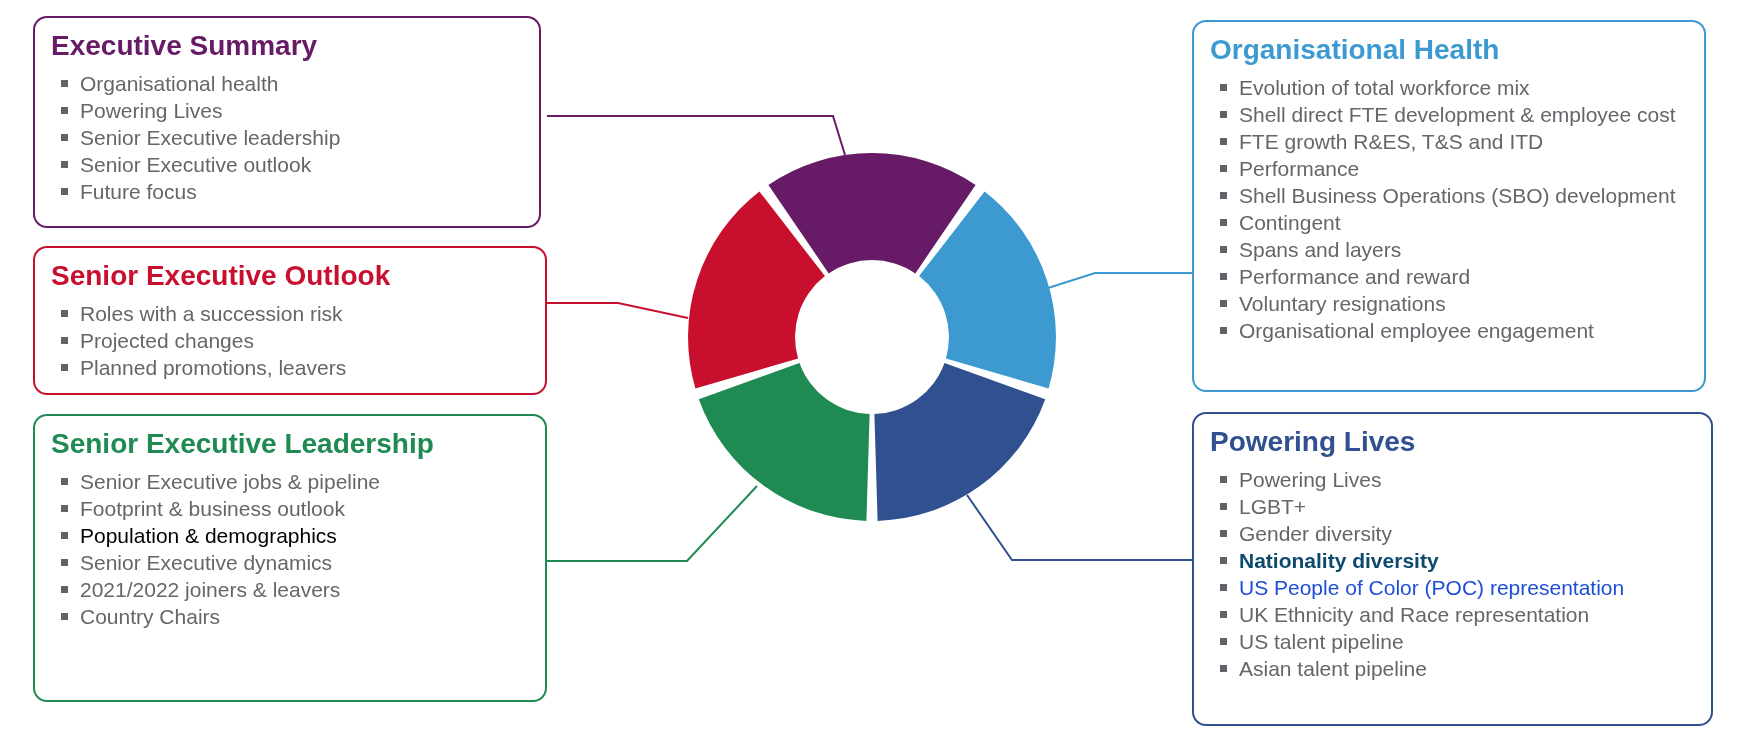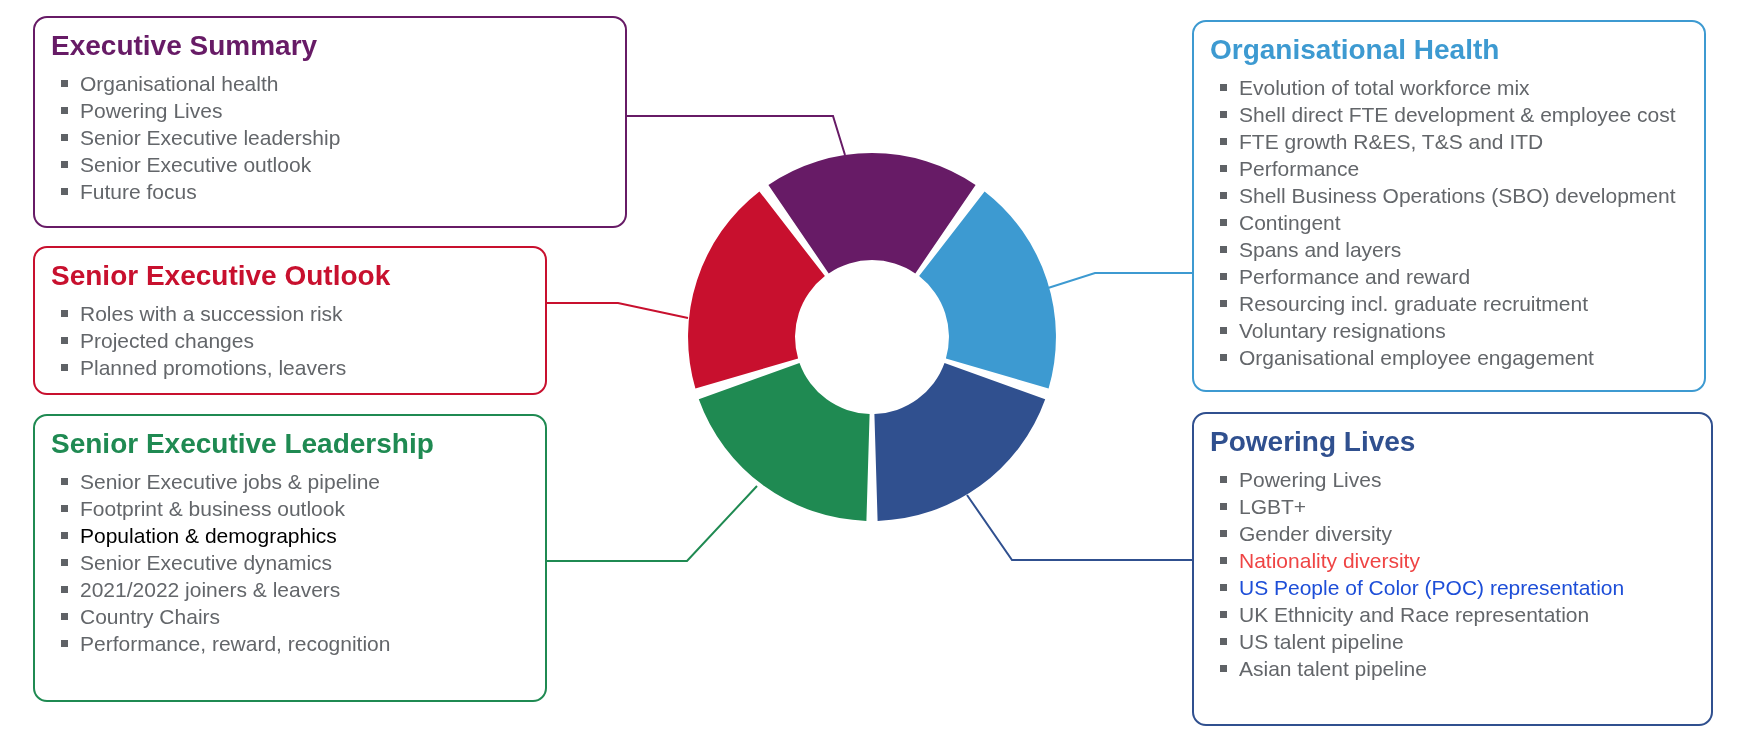--- a/index.html
+++ b/index.html
@@ -56,21 +56,21 @@
       <polyline points="547,561 687,561 757,486" fill="none" stroke="#1F8A52" stroke-width="2"></polyline>
       <polyline points="1192,273 1095,273 1048,288" fill="none" stroke="#3D9AD1" stroke-width="2"></polyline>
       <polyline points="1192,560 1012,560 967,495" fill="none" stroke="#30508F" stroke-width="2"></polyline>
       <path d="M 768.4 184.9 A 184 184 0 0 1 975.6 184.9 L 915.3 273.4 A 77 77 0 0 0 828.7 273.4 Z" fill="#671B66"></path>
       <path d="M 984.6 191.5 A 184 184 0 0 1 1048.6 388.5 L 945.9 358.5 A 77 77 0 0 0 919.1 276.1 Z" fill="#3D9AD1"></path>
       <path d="M 1045.2 399.2 A 184 184 0 0 1 877.6 520.9 L 874.4 414.0 A 77 77 0 0 0 944.5 363.0 Z" fill="#30508F"></path>
       <path d="M 866.4 520.9 A 184 184 0 0 1 698.8 399.2 L 799.5 363.0 A 77 77 0 0 0 869.6 414.0 Z" fill="#1F8A52"></path>
       <path d="M 695.4 388.5 A 184 184 0 0 1 759.4 191.5 L 824.9 276.1 A 77 77 0 0 0 798.1 358.5 Z" fill="#C8102E"></path>
     </svg>
 
-  <div class="card" style="left: 33px; top: 16px; width: 594px; height: 212px; border-color: rgb(103, 27, 102);">
+  <div class="card" style="left: 33px; top: 16px; width: 508px; height: 212px; border-color: rgb(103, 27, 102);">
     <h2 class="card-title" style="color: rgb(103, 27, 102);">Executive Summary</h2>
     <ul class="card-list">
         <li>
           <span class="bullet"></span>
           <span style="color: rgb(99, 102, 106);">Organisational health</span>
         </li>
         <li>
           <span class="bullet"></span>
           <span style="color: rgb(99, 102, 106);">Powering Lives</span>
         </li>
@@ -127,24 +127,20 @@
           <span style="color: rgb(99, 102, 106);">Senior Executive dynamics</span>
         </li>
         <li>
           <span class="bullet"></span>
           <span style="color: rgb(99, 102, 106);">2021/2022 joiners &amp; leavers</span>
         </li>
         <li>
           <span class="bullet"></span>
           <span style="color: rgb(99, 102, 106);">Country Chairs</span>
         </li>
-        <li>
-          <span class="bullet"></span>
-          <span style="color: rgb(99, 102, 106);">Performance, reward, recognition</span>
-        </li>
       </ul>
   </div>
 
   <div class="card" style="left: 1192px; top: 20px; width: 514px; height: 372px; border-color: rgb(61, 154, 209);">
     <h2 class="card-title" style="color: rgb(61, 154, 209);">Organisational Health</h2>
     <ul class="card-list">
         <li>
           <span class="bullet"></span>
           <span style="color: rgb(99, 102, 106);">Evolution of total workforce mix</span>
         </li>
@@ -171,24 +167,20 @@
         <li>
           <span class="bullet"></span>
           <span style="color: rgb(99, 102, 106);">Spans and layers</span>
         </li>
         <li>
           <span class="bullet"></span>
           <span style="color: rgb(99, 102, 106);">Performance and reward</span>
         </li>
         <li>
           <span class="bullet"></span>
-          <span style="color: rgb(99, 102, 106);">Resourcing incl. graduate recruitment</span>
-        </li>
-        <li>
-          <span class="bullet"></span>
           <span style="color: rgb(99, 102, 106);">Voluntary resignations</span>
         </li>
         <li>
           <span class="bullet"></span>
           <span style="color: rgb(99, 102, 106);">Organisational employee engagement</span>
         </li>
       </ul>
   </div>
 
   <div class="card" style="left: 1192px; top: 412px; width: 521px; height: 314px; border-color: rgb(48, 80, 143);">
@@ -201,21 +193,21 @@
         <li>
           <span class="bullet"></span>
           <span style="color: rgb(99, 102, 106);">LGBT+</span>
         </li>
         <li>
           <span class="bullet"></span>
           <span style="color: rgb(99, 102, 106);">Gender diversity</span>
         </li>
         <li>
           <span class="bullet"></span>
-          <span style="color: #ef4444;">Nationality diversity</span>
+          <span style="color: #0c4a6e; font-weight: bold;">Nationality diversity</span>
         </li>
         <li>
           <span class="bullet"></span>
           <span style="color: #1d4ed8;">US People of Color (POC) representation</span>
         </li>
         <li>
           <span class="bullet"></span>
           <span style="color: rgb(99, 102, 106);">UK Ethnicity and Race representation</span>
         </li>
         <li>

